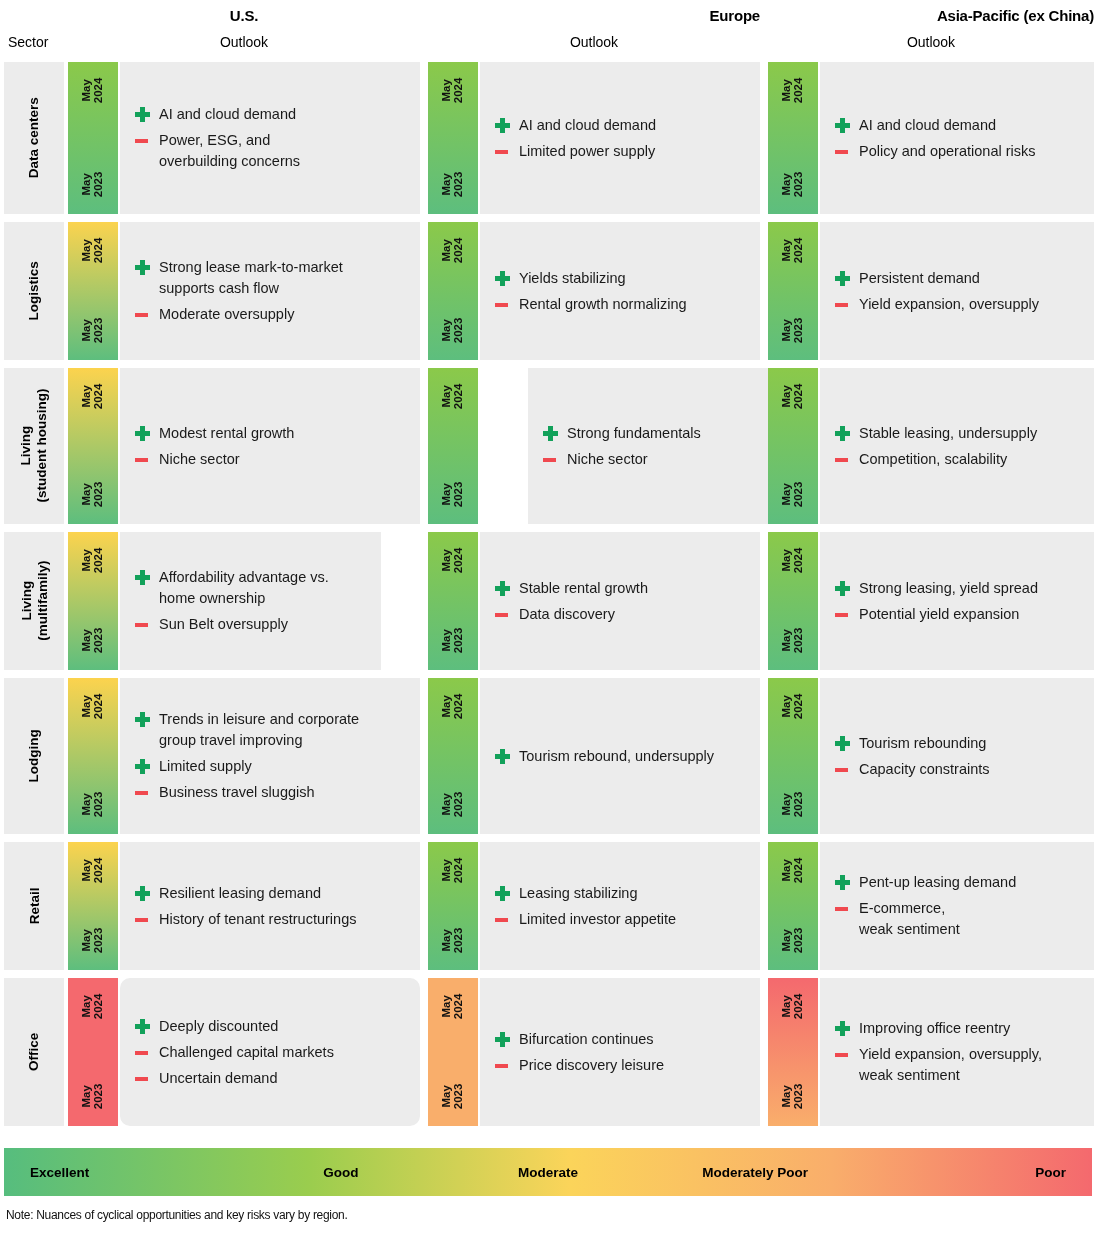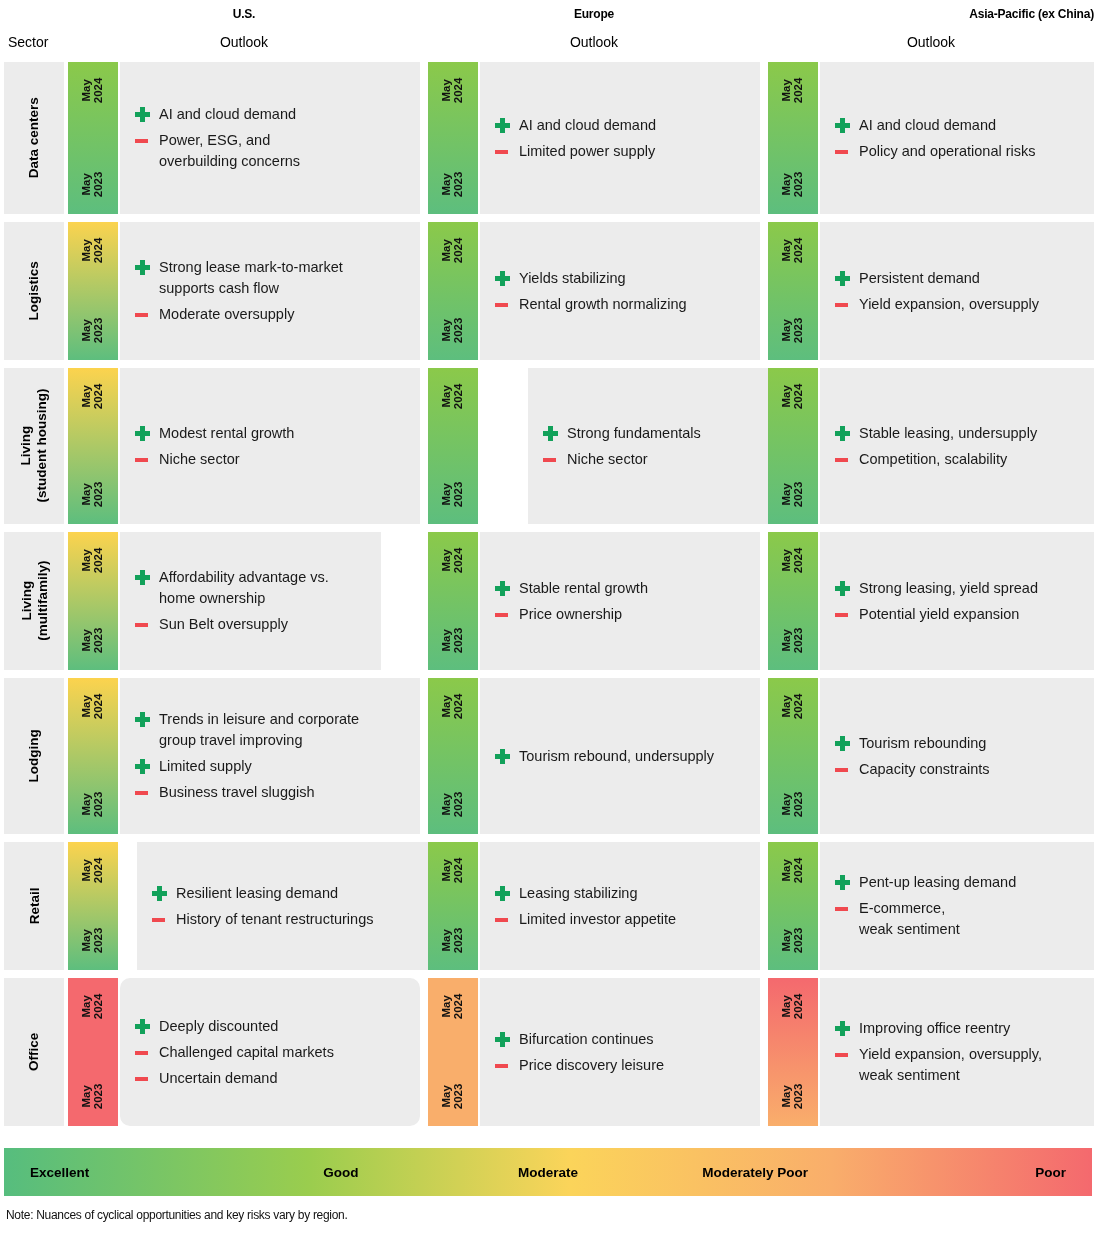--- a/index.html
+++ b/index.html
@@ -14,21 +14,21 @@
 
   
   .header {
     position: relative;
     height: 57px;
     width: 1100px;
   }
   .region-title {
     position: absolute;
     top: 7px;
-    font-size: 12px;
+    font-size: 15px;
     font-weight: bold;
     color: #000;
     text-align: center;
     letter-spacing: -0.2px;
   }
   .region-sub {
     position: absolute;
     top: 34px;
     font-size: 14px;
     color: #000;
@@ -174,21 +174,21 @@
 </head>
 <body>
 
 <div class="sheet">
 
   <div class="header">
     <div class="sector-head">Sector</div>
 
   <div class="region-title" style="left: 68px; width: 352px;">U.S.</div>
       <div class="region-sub" style="left: 68px; width: 352px;">Outlook</div>
-      <div class="region-title" style="left: 428px; width: 332px;">Europe</div>
+      <div class="region-title" style="left: 428px; width: 332px; text-align: right;">Europe</div>
       <div class="region-sub" style="left: 428px; width: 332px;">Outlook</div>
       <div class="region-title" style="left: 768px; width: 326px; text-align: right;">Asia-Pacific (ex China)</div>
       <div class="region-sub" style="left: 768px; width: 326px;">Outlook</div>
     </div>
 
   <div class="table" style="position: absolute; top: 0px; left: 0px;">
       <div class="row" style="position: absolute; top: 62px; height: 152px;">
         <div class="sector-cell">
           <div class="sector-label" style="white-space: pre;">Data centers</div>
         </div>
@@ -420,21 +420,21 @@
 2023</span></div>
           </div>
           <div class="outlook-panel" style="width: 280px;">
             <div class="bullets">
               <div class="bullet">
                 <span class="mark plus"></span>
                 <span class="txt">Stable rental growth</span>
               </div>
               <div class="bullet">
                 <span class="mark minus"></span>
-                <span class="txt">Price ownership</span>
+                <span class="txt">Data discovery</span>
               </div>
             </div>
           </div>
         </div>
         <div class="region-block" style="left: 768px; width: 326px;">
           <div class="grad-bar" style="background: linear-gradient(rgb(139, 201, 74), rgb(93, 190, 126));">
             <div class="grad-label lbl-2024"><span class="inner" style="white-space: pre;">May
 2024</span></div>
             <div class="grad-label lbl-2023"><span class="inner" style="white-space: pre;">May
 2023</span></div>
@@ -523,21 +523,21 @@
         <div class="sector-cell">
           <div class="sector-label" style="white-space: pre;">Retail</div>
         </div>
         <div class="region-block" style="left: 68px; width: 352px;">
           <div class="grad-bar" style="background: linear-gradient(rgb(252, 211, 78), rgb(93, 190, 126));">
             <div class="grad-label lbl-2024"><span class="inner" style="white-space: pre;">May
 2024</span></div>
             <div class="grad-label lbl-2023"><span class="inner" style="white-space: pre;">May
 2023</span></div>
           </div>
-          <div class="outlook-panel" style="width: 300px; margin-left: 17px;">
+          <div class="outlook-panel" style="width: 300px;">
             <div class="bullets">
               <div class="bullet">
                 <span class="mark plus"></span>
                 <span class="txt">Resilient leasing demand</span>
               </div>
               <div class="bullet">
                 <span class="mark minus"></span>
                 <span class="txt">History of tenant restructurings</span>
               </div>
             </div>

